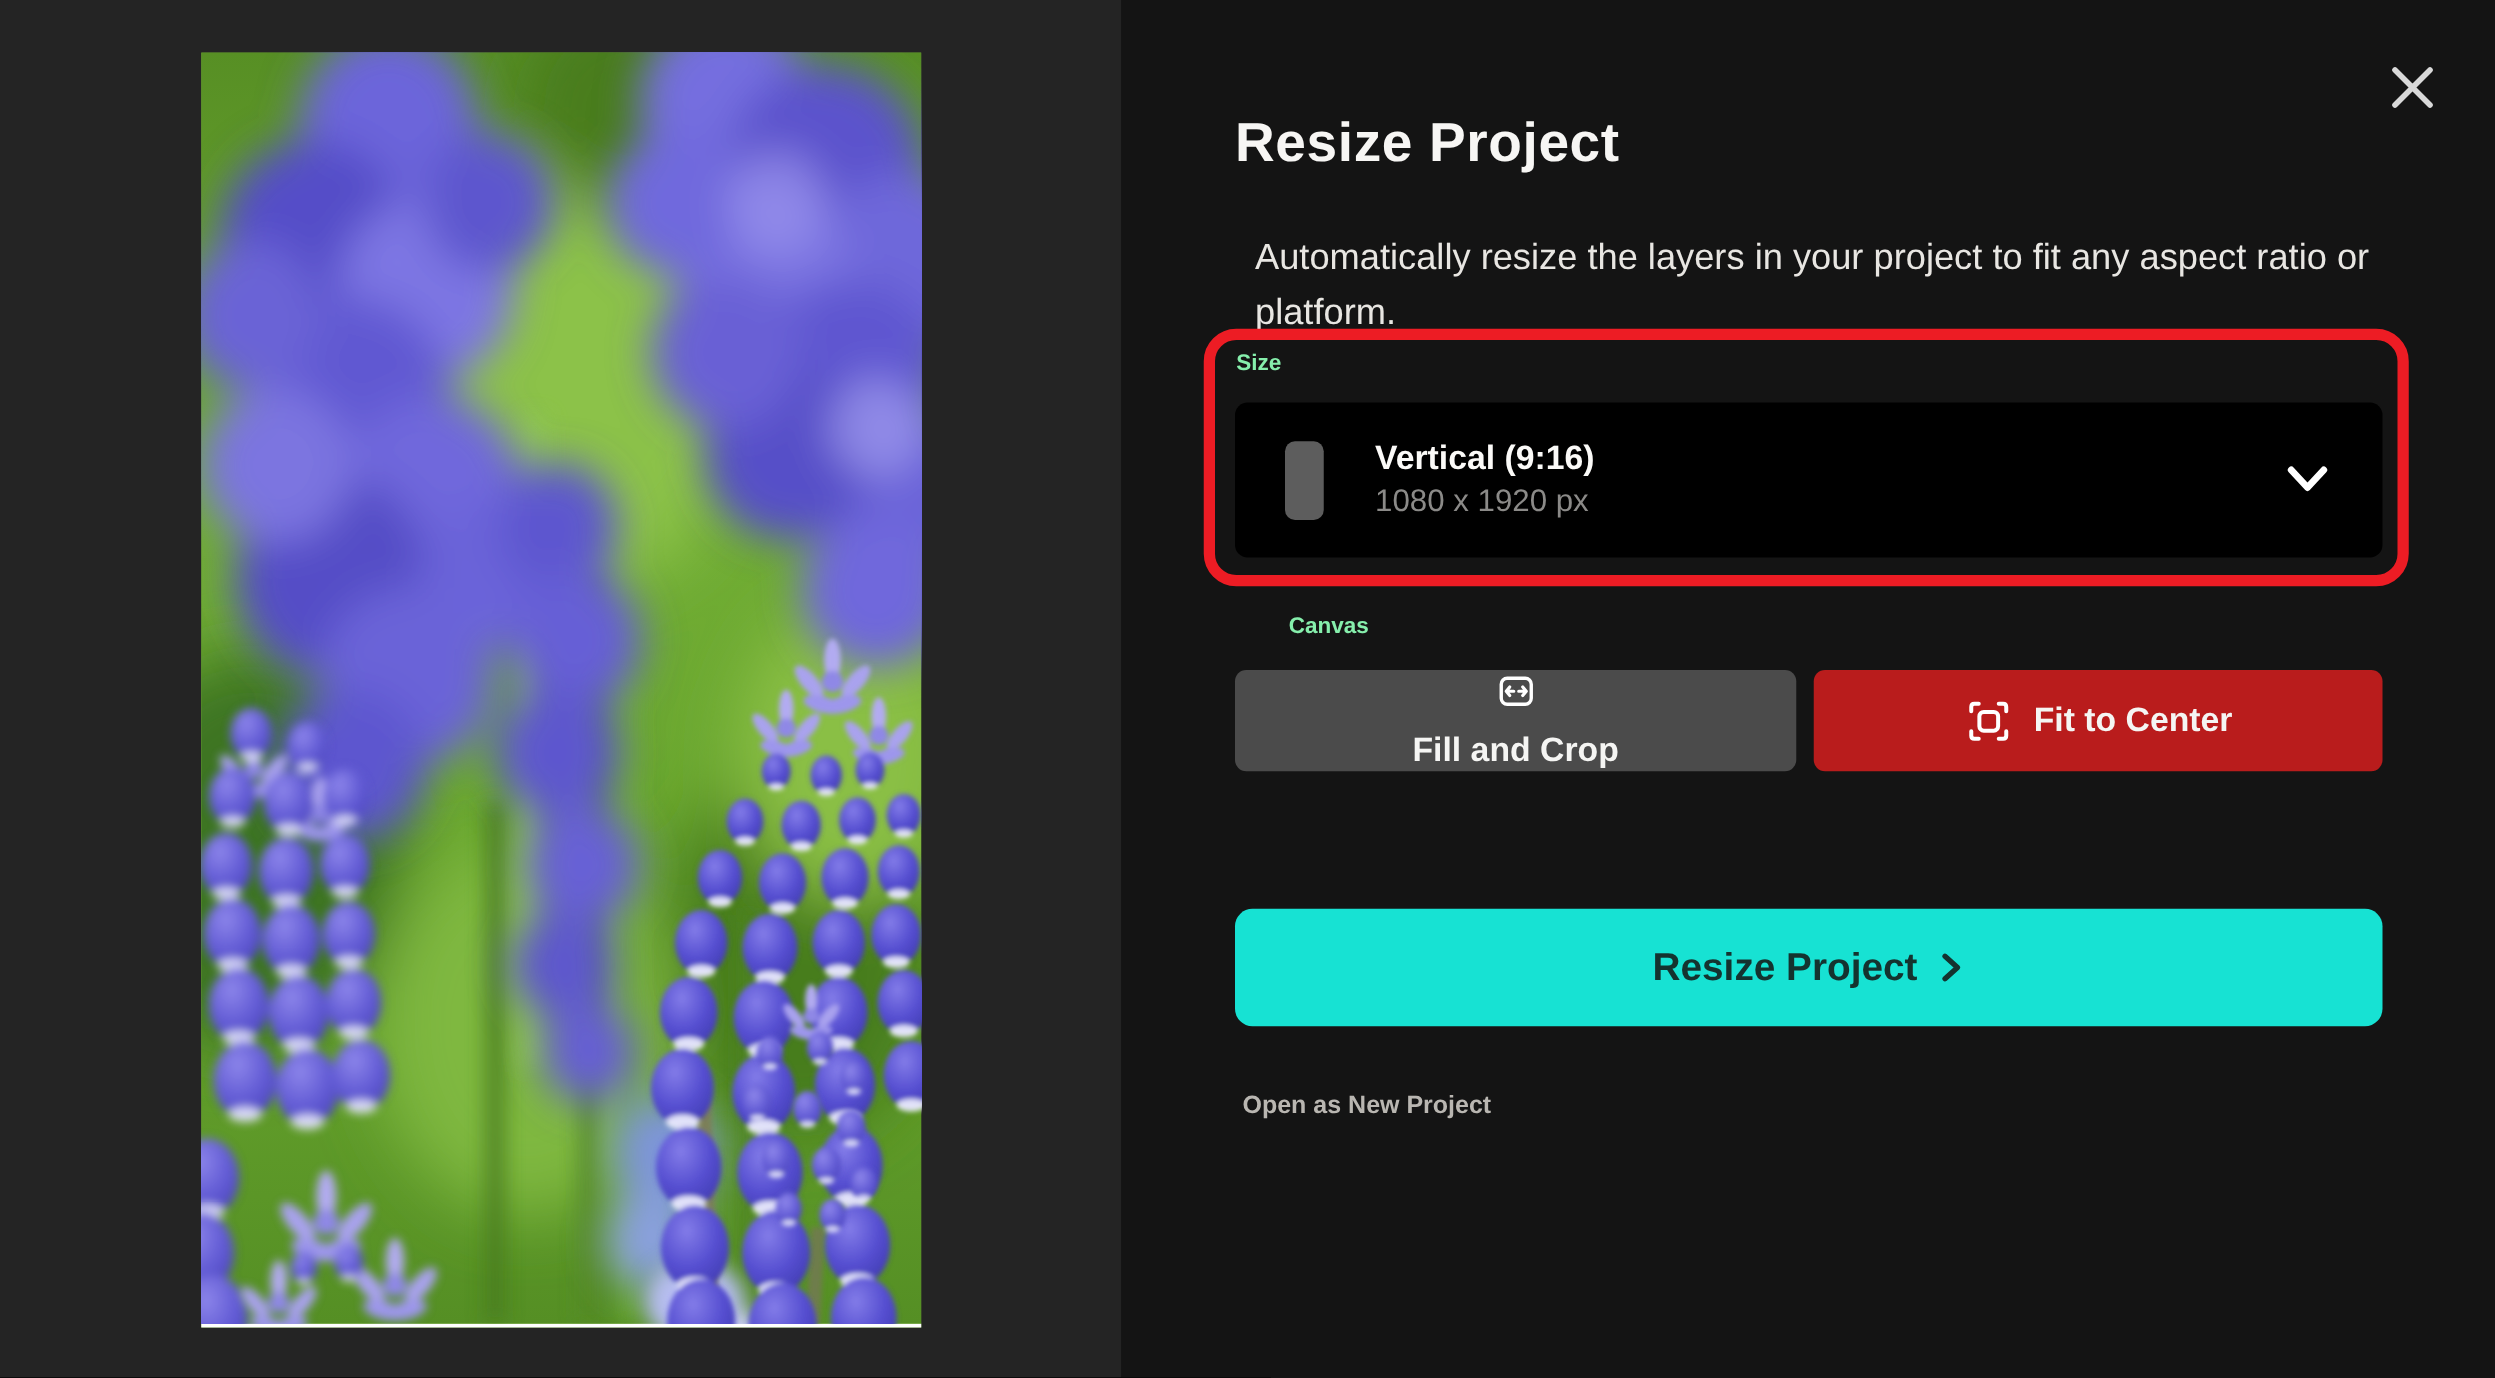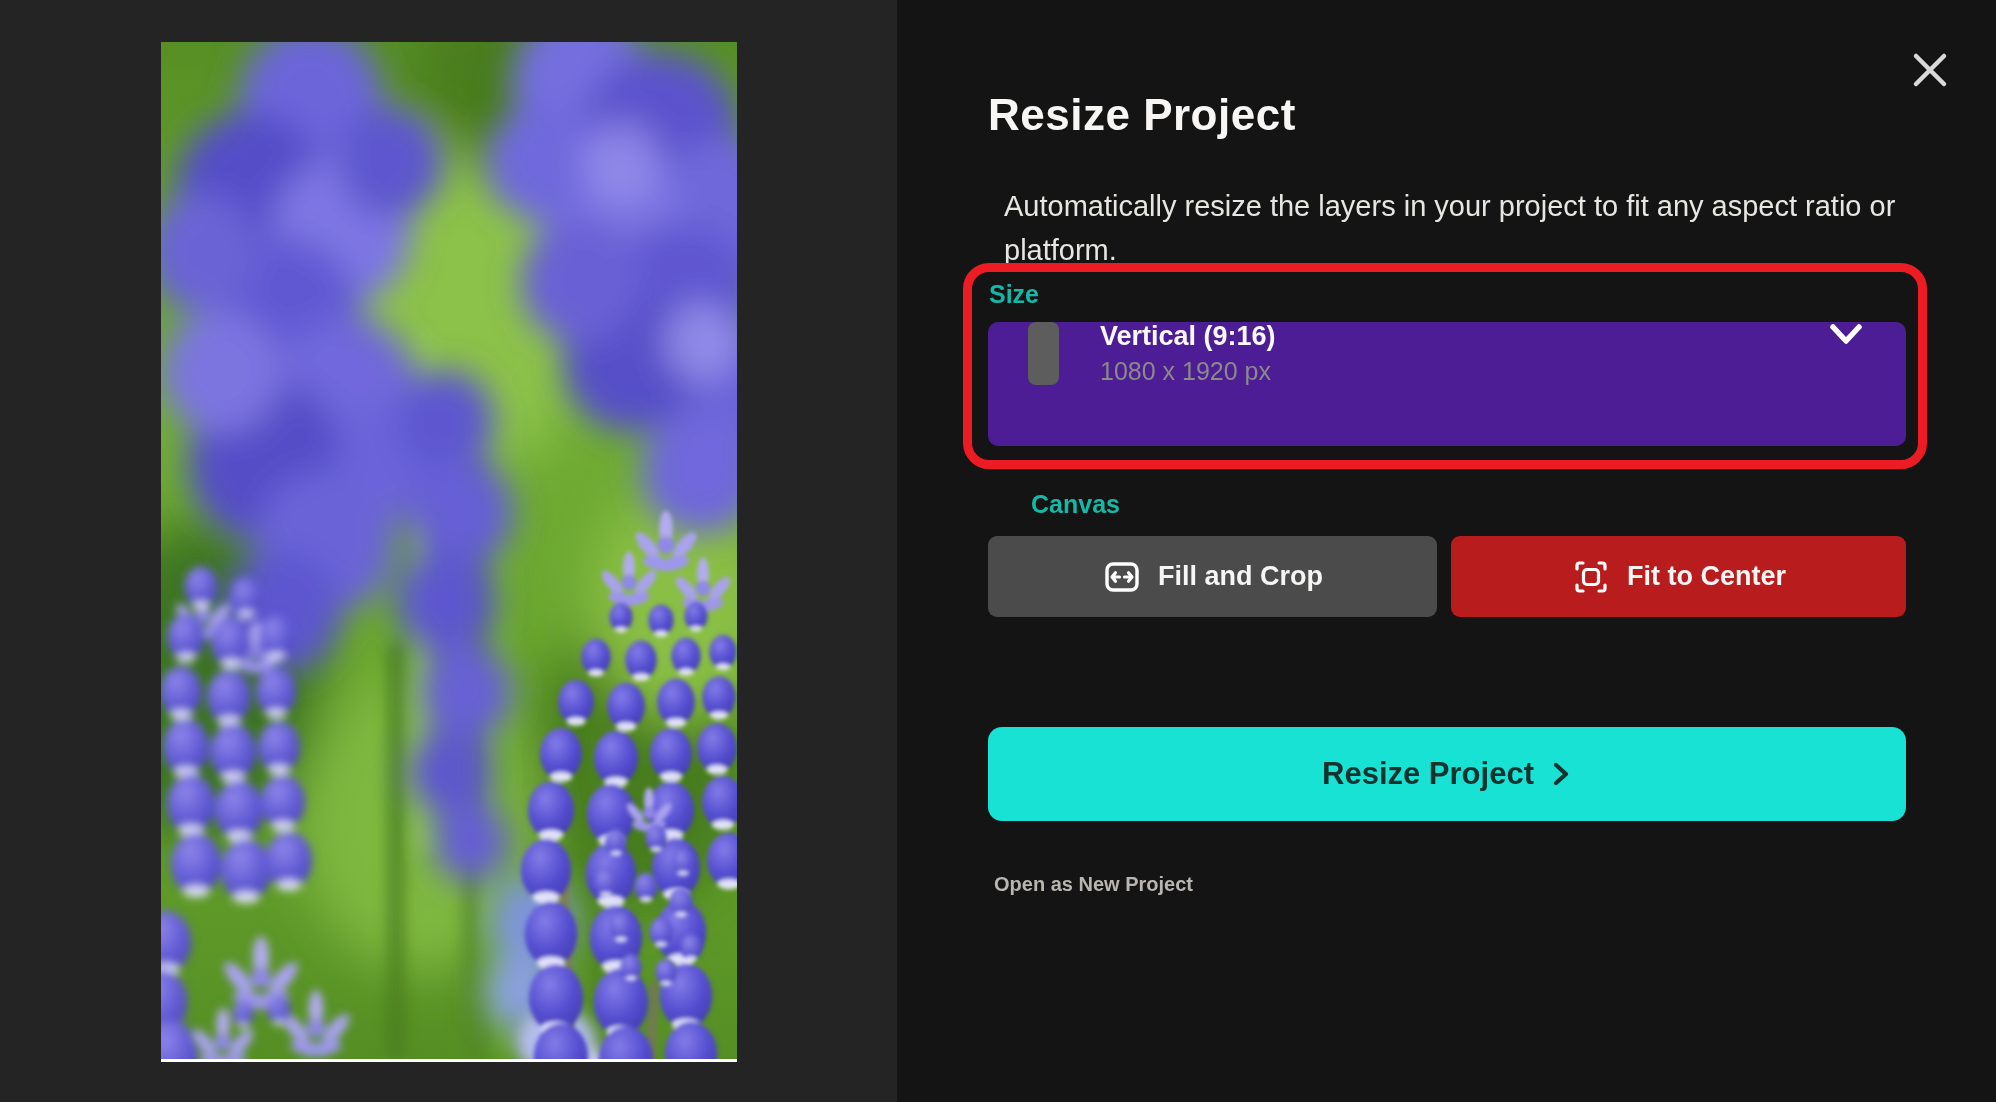--- a/index.html
+++ b/index.html
@@ -27,43 +27,43 @@
   }
   .dialog-desc{
     position:absolute;left:988px;top:168px;width:930px;margin:16px;
     font-size:29px;font-weight:400;color:#e8e6e2;line-height:44px;
   }
   .red-annotation{
     position:absolute;left:963px;top:263px;width:964px;height:206px;
     border:9px solid #ed1c24;border-radius:26px;pointer-events:none;
   }
   .section-label{
-    position:absolute;font-size:25px;font-weight:700;color:#14b8a6;margin:0;
+    position:absolute;font-size:18px;font-weight:700;color:#86efac;margin:0;
   }
   .size-label{left:989px;top:280px;}
   .canvas-label{left:989px;top:490px;margin-left:42px;}
   .size-select{
     position:absolute;left:988px;top:322px;width:918px;height:124px;
-    background:#4c1d95;border-radius:10px;display:flex;align-items:flex-start;
+    background:#000000;border-radius:10px;display:flex;align-items:center;
     padding:0 42px 0 40px;cursor:pointer;border:none;
   }
   .size-shape{
     width:31px;height:63px;background:#5d5d5d;border-radius:8px;flex:0 0 auto;margin-right:41px;
   }
   .size-texts{display:flex;flex-direction:column;gap:6px;text-align:left;}
   .size-name{font-size:27px;font-weight:700;color:#fbfaf8;line-height:1.1;}
   .size-dims{font-size:25px;font-weight:400;color:#8b8a88;line-height:1.1;}
   .size-chevron{margin-left:auto;display:flex;align-items:center;}
   .canvas-row{position:absolute;left:988px;top:536px;display:flex;gap:14px;}
   .canvas-btn{
     height:81px;border:none;border-radius:9px;display:flex;align-items:center;justify-content:center;
     gap:16px;font-family:"Liberation Sans",sans-serif;
     font-size:27px;font-weight:700;color:#f5f5f3;cursor:pointer;
   }
-  .canvas-btn.selected{width:449px;background:#4b4b4b;}
+  .canvas-btn.selected{width:449px;background:#4b4b4b;flex-direction:column;}
   .canvas-btn.unselected{width:455px;background:#b91c1c;}
   .primary-btn{
     position:absolute;left:988px;top:727px;width:918px;height:94px;
     background:#17e2d3;border:none;border-radius:14px;cursor:pointer;
     display:flex;align-items:center;justify-content:center;gap:16px;
     font-family:"Liberation Sans",sans-serif;font-size:31px;font-weight:800;color:#14332f;
   }
   .secondary-link{
     position:absolute;left:988px;top:872px;width:918px;text-align:left;
     font-size:20px;font-weight:600;color:#b9b6b1;cursor:pointer;background:none;border:none;

